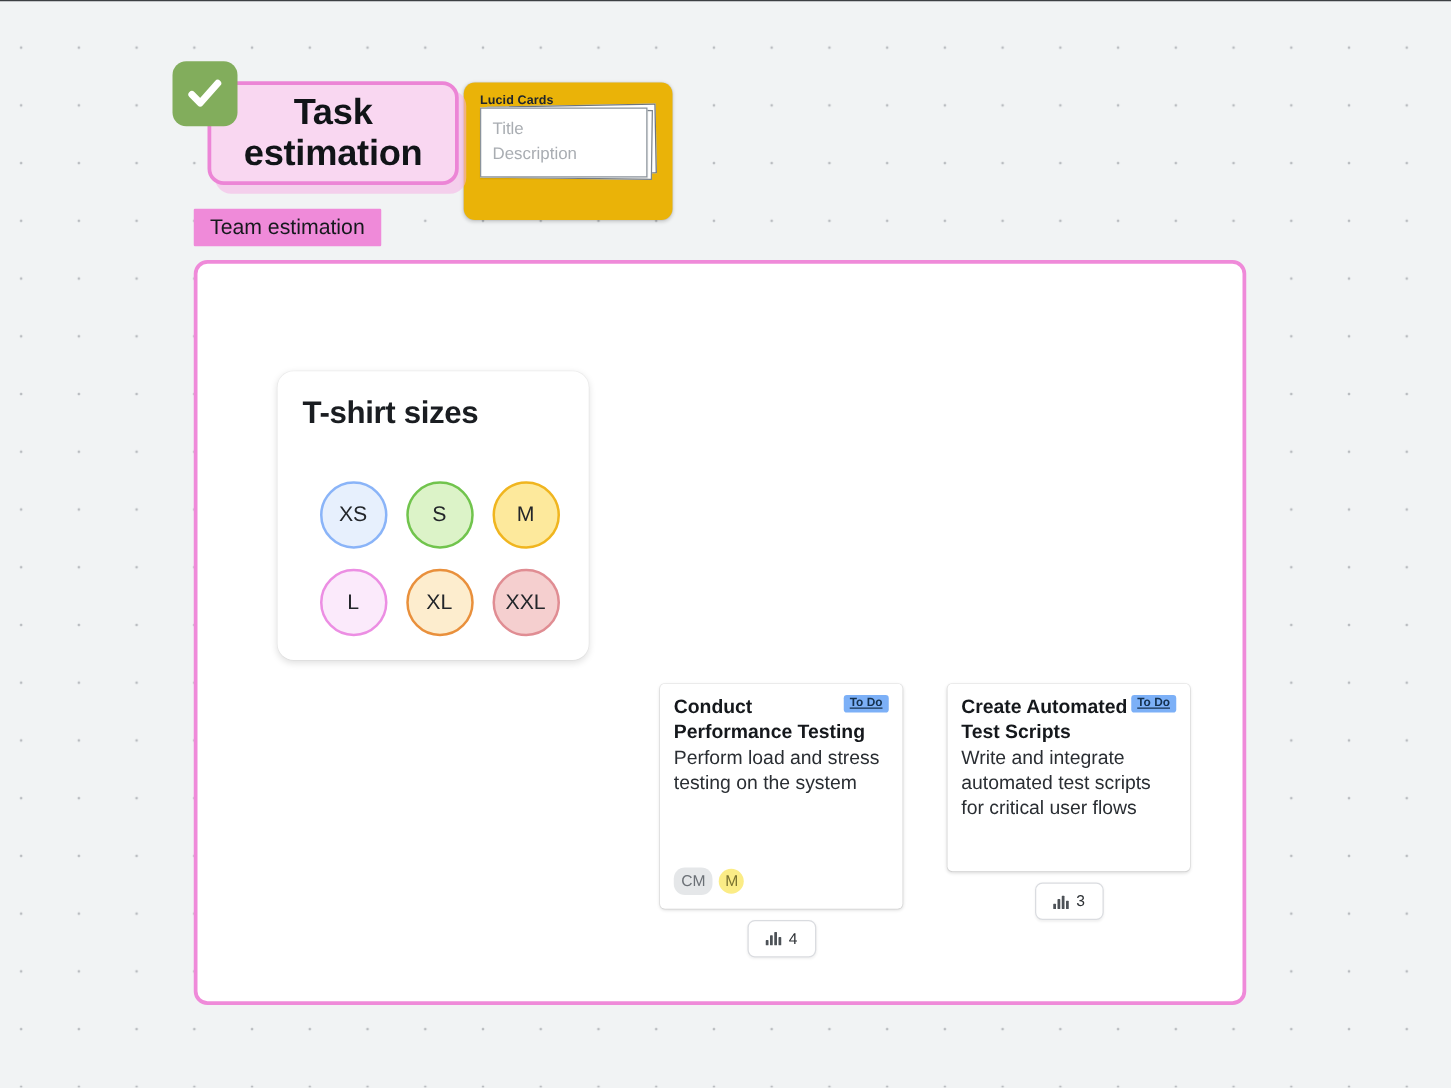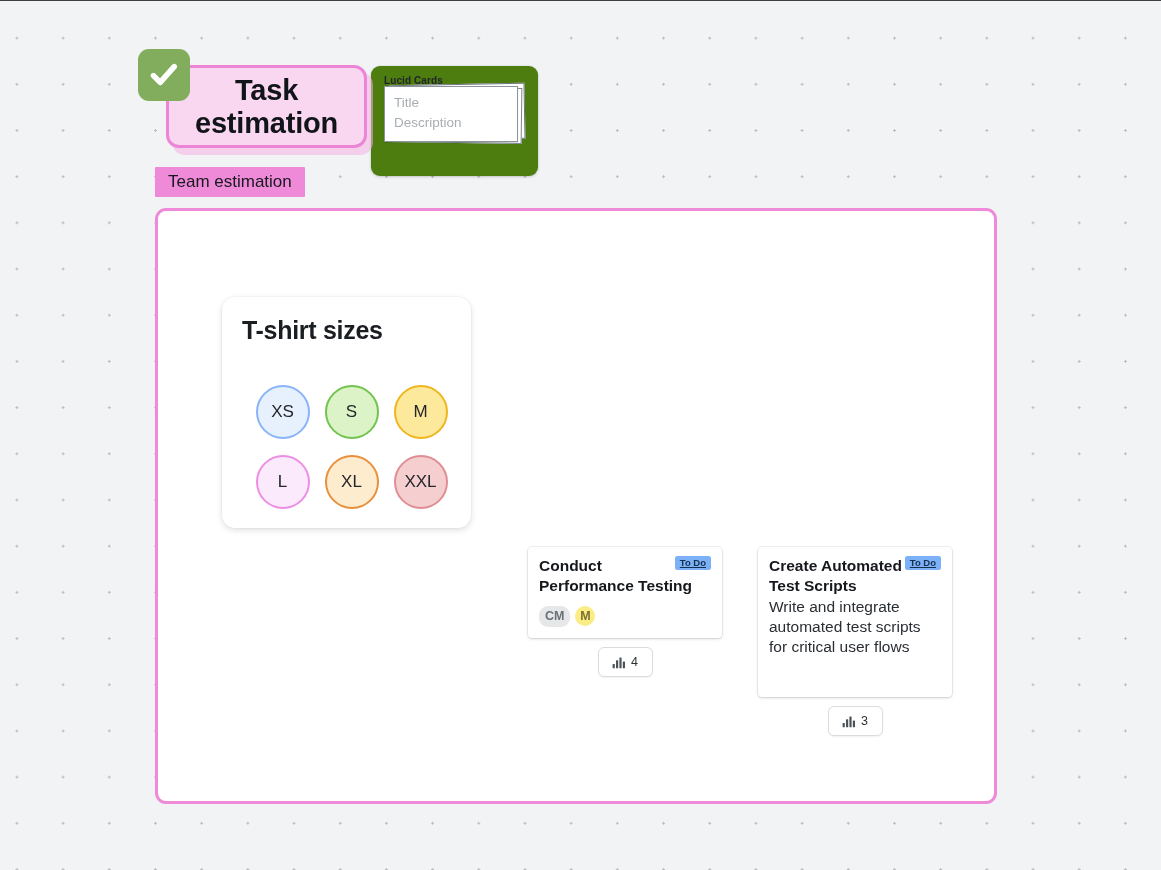--- a/index.html
+++ b/index.html
@@ -73,21 +73,21 @@
     letter-spacing: -0.2px;
   }
 
   
   #lucid-panel {
     position: absolute;
     left: 371px;
     top: 66px;
     width: 167px;
     height: 110px;
-    background: #4d7c0f;
+    background: #eab308;
     border-radius: 9px;
     box-shadow: 0 1px 3px rgba(0,0,0,0.17), 0 0 0 0.6px rgba(0,0,0,0.05);
   }
   #lucid-panel-title {
     position: absolute;
     left: 13px;
     top: 9px;
     font-size: 10px;
     font-weight: bold;
     color: #21262c;
@@ -246,25 +246,26 @@
   }
   .card-tags {
     margin-top: 9px;
     display: flex;
     align-items: center;
     gap: 5px;
     min-height: 20px;
   }
   .tag {
     font-size: 12.5px;
-    font-weight: bold;
+    font-weight: normal;
     line-height: 1;
     display: inline-flex;
     align-items: center;
     justify-content: center;
+    margin-top: 48px;
   }
   .tag.gray {
     background: #e5e7e9;
     color: #6b7076;
     border-radius: 9px;
     padding: 4.5px 6px;
   }
   .tag.yellow {
     background: #fbec86;
     color: #7b7330;
@@ -361,20 +362,21 @@
           <span>XXL</span>
         </div>
       </div>
     </div>
 </div>
 
 <div class="task-group" id="task-group-0" style="left:528px; top:547px;">
     <div class="task-card">
       <span class="card-status">To Do</span>
       <div class="card-title">Conduct Performance Testing</div>
+      <div class="card-desc">Perform load and stress testing on the system</div>
       <div class="card-tags">
         <span class="tag gray">CM</span>
         <span class="tag yellow">M</span>
       </div>
     </div>
     <div class="vote-pill">
       <svg width="14" height="13" viewBox="0 0 14 13" class="vote-bars">
         <rect x="0.6" y="8" width="2.2" height="4.199999999999999" rx="0.5" fill="#4d5257"></rect>
         <rect x="4" y="4.2" width="2.2" height="7.999999999999999" rx="0.5" fill="#4d5257"></rect>
         <rect x="7.4" y="1.6" width="2.2" height="10.6" rx="0.5" fill="#4d5257"></rect>

